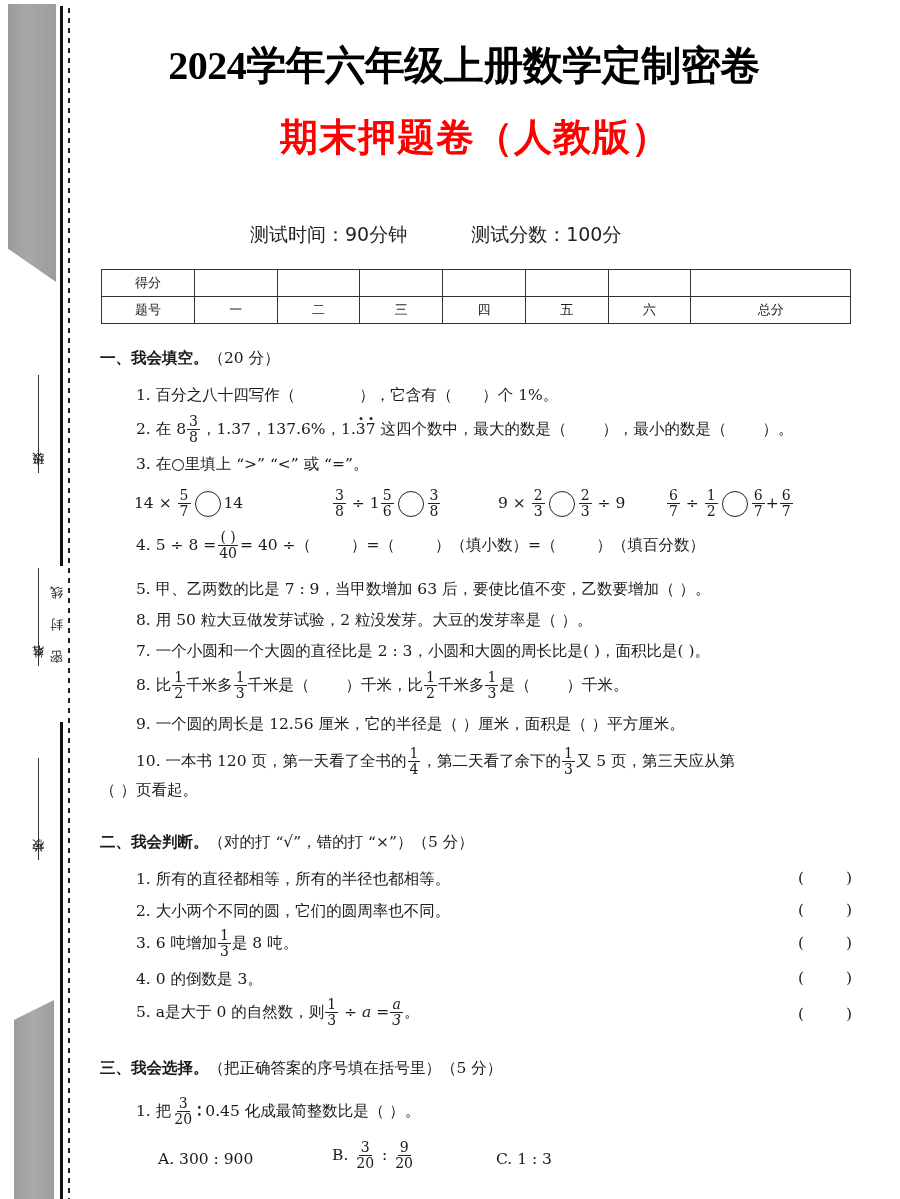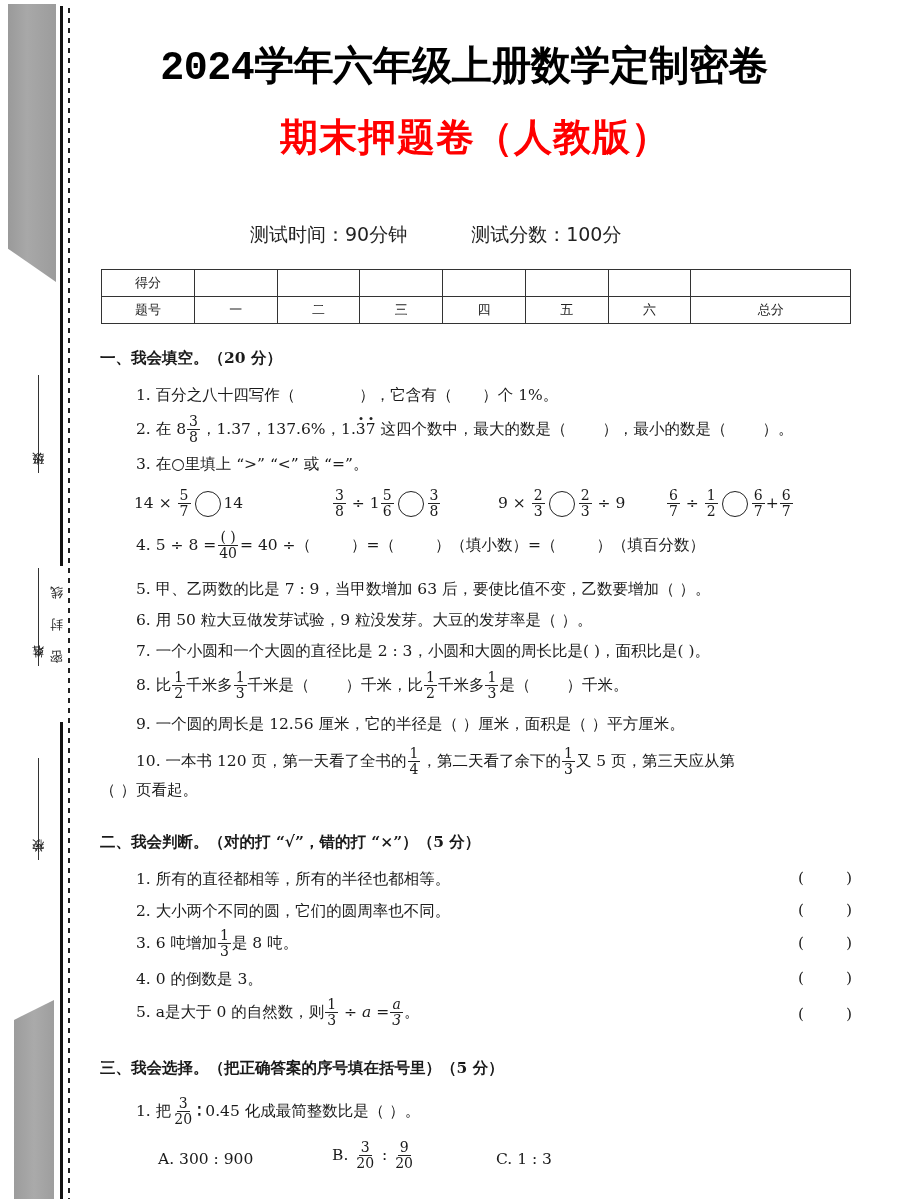--- a/index.html
+++ b/index.html
@@ -31,21 +31,21 @@
     font-size: 12px; color: #222; letter-spacing: 1px;
   }
   .vfield .vrule { width: 1px; background: #333; }
   .seal {
     position: absolute; left: 48px; top: 596px; writing-mode: vertical-rl; transform: rotate(180deg);
     font-size: 13px; color: #222; letter-spacing: 14px;
   }
   
   .title-main {
     position: absolute; left: 0; right: 0; top: 38px; text-align: center; padding-left: 28px;
-    font-family: Liberation Mono, monospace; font-weight: bold;
+    font-family: Liberation Serif, serif; font-weight: bold;
     font-size: 40px; color: #000; letter-spacing: -0.5px;
   }
   .title-sub {
     position: absolute; left: 0; right: 0; top: 112px; text-align: center; padding-left: 50px;
     font-family: "DejaVu Sans", "Liberation Sans", sans-serif; font-weight: bold;
     font-size: 38px; letter-spacing: 1px;
   }
   .meta {
     position: absolute; top: 222px; left: 250px; font-size: 19px; color: #222;
     display: flex; gap: 64px;
@@ -58,21 +58,21 @@
     font-size: 13px; color: #222;
   }
   table.score td { border: 1.5px solid #333; height: 26px; text-align: center; padding: 0; }
   table.score td.first { width: 92px; }
   
   .content {
     position: absolute; left: 100px; top: 344px; width: 770px;
     font-size: 15.5px; color: #1a1a1a;
   }
   .sec-title { font-weight: bold; font-family: "DejaVu Sans", "Liberation Sans", sans-serif; }
-  .sec-note { font-weight: bold; font-family: "DejaVu Serif", "Liberation Serif", serif; }
+  .sec-note { font-weight: normal; font-family: "DejaVu Serif", "Liberation Serif", serif; }
   .q { position: absolute; left: 36px; white-space: nowrap; }
   .sec { position: absolute; left: 0; white-space: nowrap; }
   .frac {
     display: inline-flex; flex-direction: column; align-items: center; vertical-align: middle;
     font-size: 14px; line-height: 15px; margin: 0 1px;
   }
   .frac .num { border-bottom: 1px solid #222; padding: 0 2px; }
   .frac .den { padding: 0 2px; }
   .blank { display: inline-block; }
   .circle {
@@ -210,21 +210,21 @@
   </div>
 
   <div class="q" style="top:186px;">
     <span>4. 5 ÷ 8 =</span><span class="frac">
         <span class="num">(      )</span>
         <span class="den">40</span>
       </span><span>= 40 ÷（</span><span class="blank" style="width:40px"></span><span>）=（</span><span class="blank" style="width:40px"></span><span>）（填小数）=（</span><span class="blank" style="width:40px"></span><span>）（填百分数）</span>
   </div>
 
   <div class="q" style="top:235px;">5. 甲、乙两数的比是 7 : 9，当甲数增加 63 后，要使比值不变，乙数要增加（        ）。</div>
-  <div class="q" style="top:266px;">6. 用 50 粒大豆做发芽试验，9 粒没发芽。大豆的发芽率是（        ）。</div>
+  <div class="q" style="top:266px;">8. 用 50 粒大豆做发芽试验，2 粒没发芽。大豆的发芽率是（        ）。</div>
   <div class="q" style="top:297px;">7. 一个小圆和一个大圆的直径比是 2 : 3，小圆和大圆的周长比是(        )，面积比是(        )。</div>
 
   <div class="q" style="top:326px;">
     <span>8. 比</span><span class="frac">
         <span class="num">1</span>
         <span class="den">2</span>
       </span><span>千米多</span><span class="frac">
         <span class="num">1</span>
         <span class="den">3</span>
       </span><span>千米是（</span><span class="blank" style="width:36px"></span><span>）千米，比</span><span class="frac">

